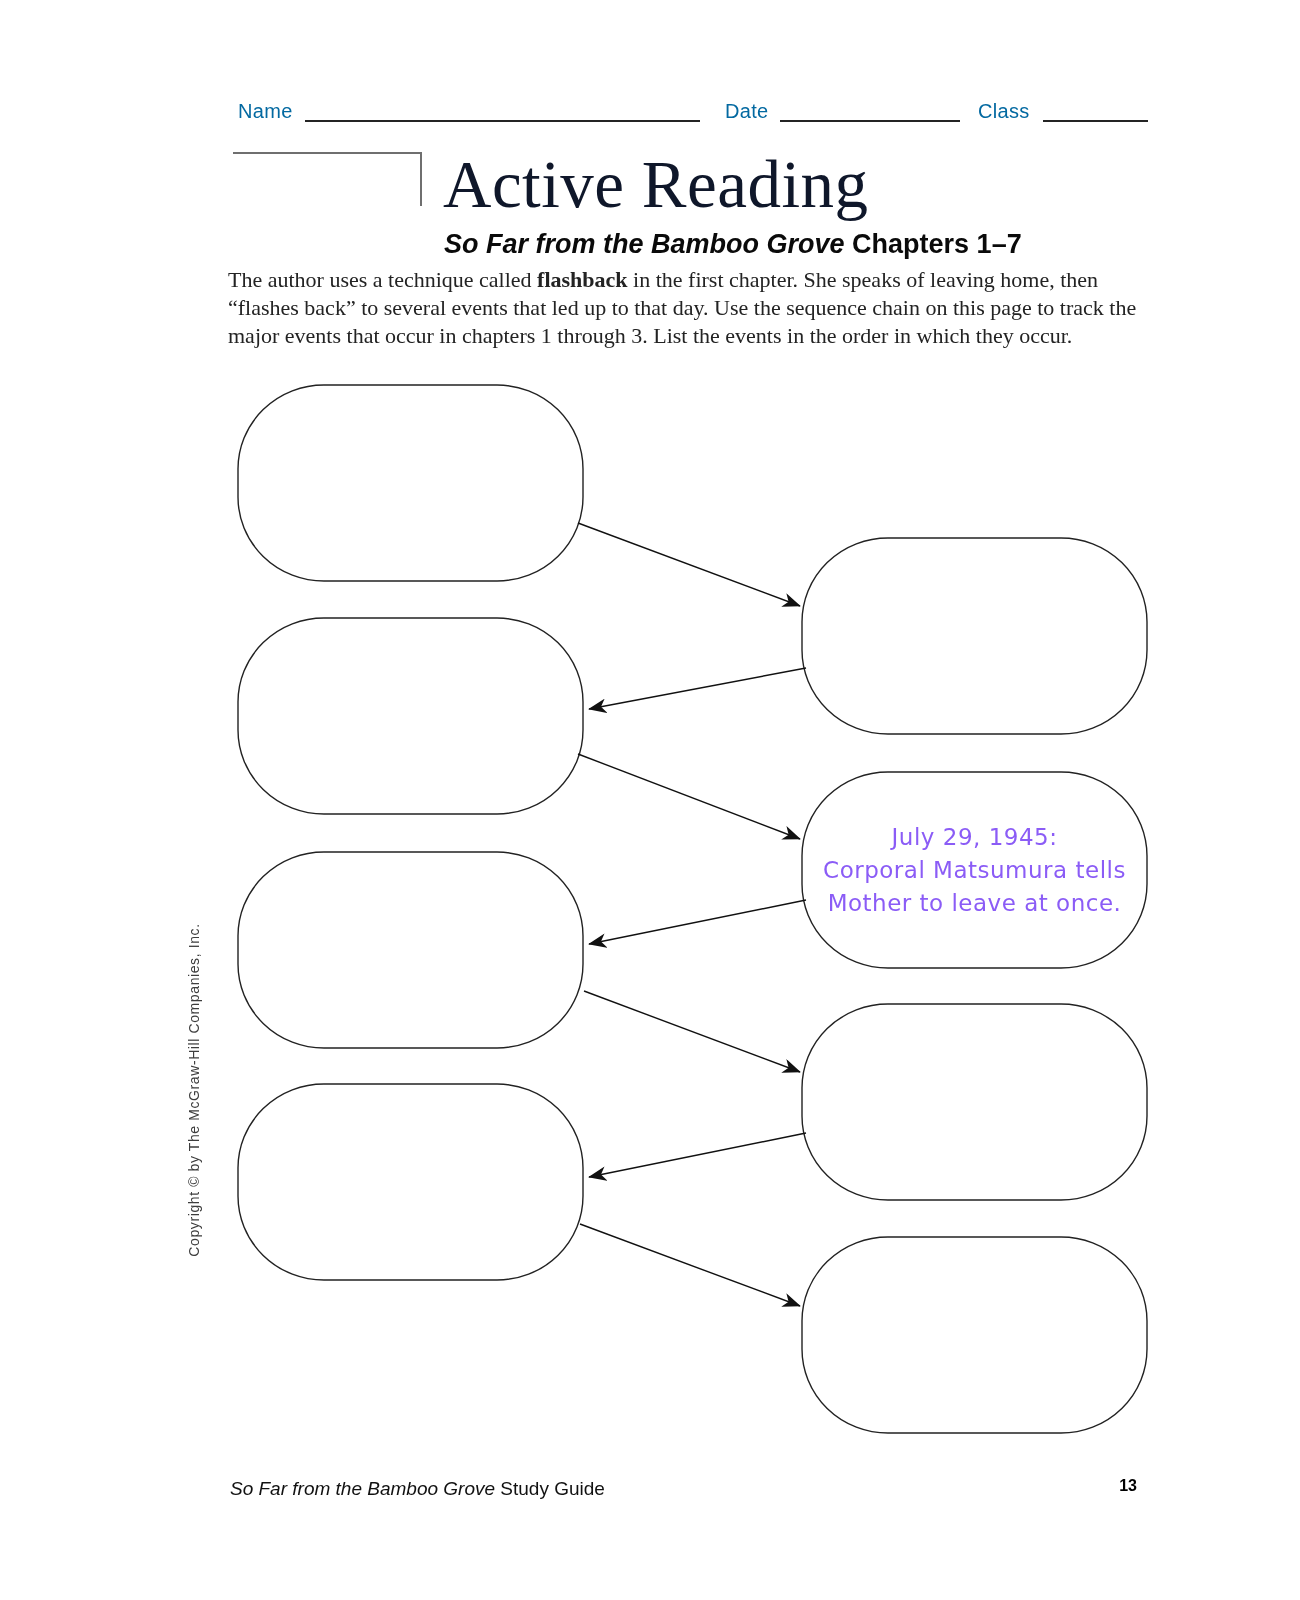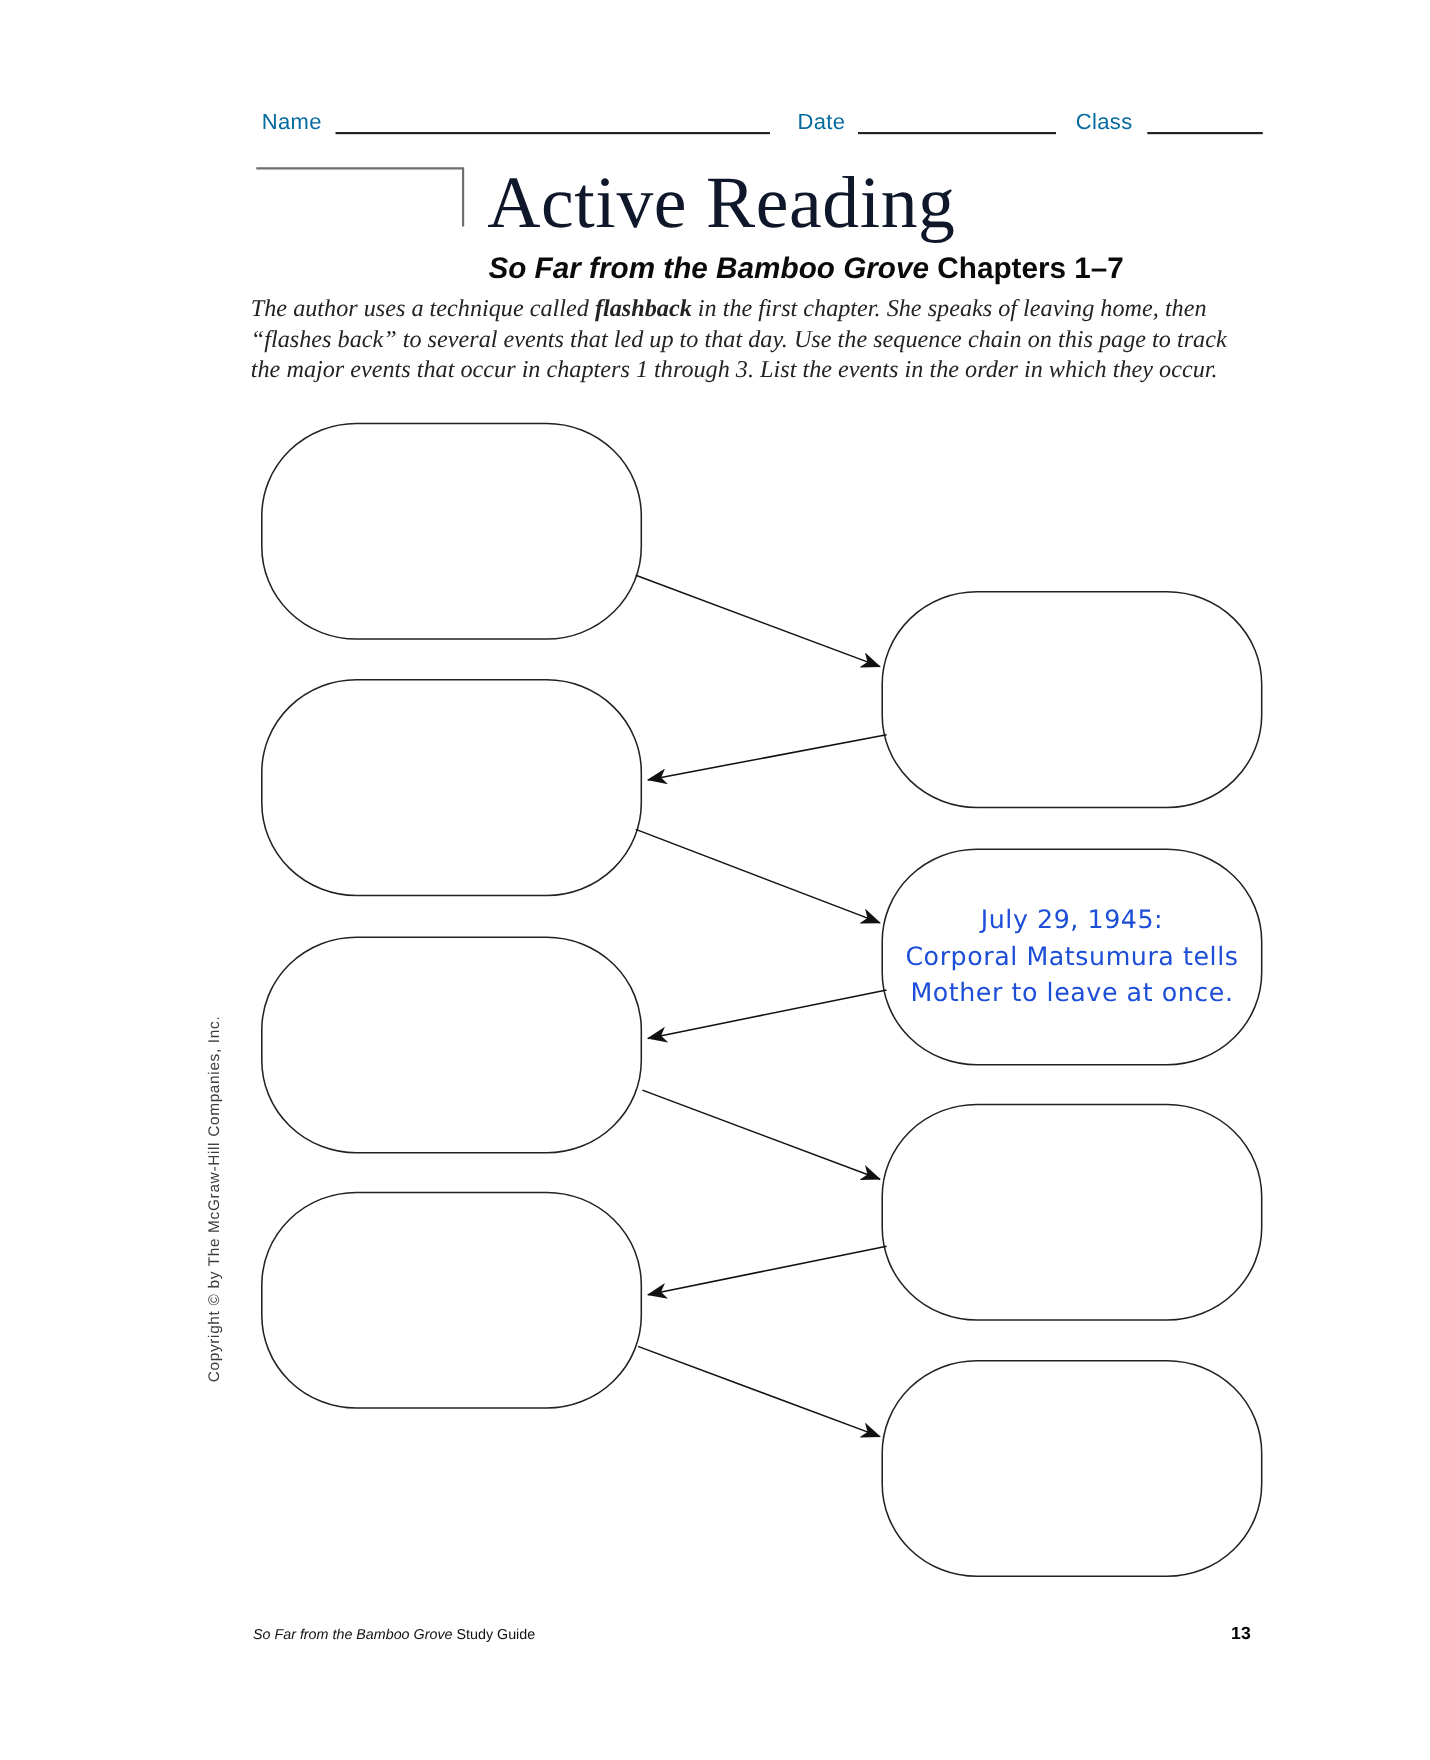--- a/index.html
+++ b/index.html
@@ -6,31 +6,31 @@
   body{width:1300px;height:1600px;position:relative;font-family:"Liberation Sans",sans-serif;color:#1c1c1c;overflow:hidden;}
   .abs{position:absolute;}
   
   .blank-label{font-size:20px;color:#0369a1;letter-spacing:0.3px;}
   .rule{height:2px;background:#242424;}
   
   .page-title{font-family:"Liberation Serif",serif;font-size:67px;color:#0f172a;letter-spacing:0.5px;white-space:nowrap;}
   .subtitle{font-size:27px;font-weight:bold;white-space:nowrap;color:#0a0a0a;}
   .subtitle .book{font-style:italic;}
   
-  .intro{font-family:"Liberation Serif",serif;font-size:22px;line-height:28px;color:#232323;width:915px;font-style:italic;}
+  .intro{font-family:"Liberation Serif",serif;font-size:22px;line-height:28px;color:#232323;width:915px;}
   .intro b{font-weight:bold;}
   
   .node-text{width:345px;height:196px;display:flex;align-items:center;justify-content:center;
              text-align:center;white-space:pre-line;font-family:"DejaVu Sans",sans-serif;
-             font-size:23px;line-height:33px;color:#1d4ed8;letter-spacing:0.5px;}
+             font-size:23px;line-height:33px;color:#8b5cf6;letter-spacing:0.5px;}
   
   .copyright{width:360px;height:16px;font-size:14px;color:#3d3d3d;letter-spacing:0.6px;
              transform:rotate(-90deg);transform-origin:center;text-align:center;white-space:nowrap;}
   
-  .footer{font-size:13px;color:#111;white-space:nowrap;}
+  .footer{font-size:19px;color:#111;white-space:nowrap;}
   .footer .book{font-style:italic;}
   .page-num{font-size:16px;font-weight:bold;color:#000;text-align:right;width:40px;}
   svg{display:block;}
 </style>
 </head>
 <body>
 
 <svg class="abs" style="left:0;top:0;" width="1300" height="1600" viewBox="0 0 1300 1600">
   <defs>
     <marker id="ah" viewBox="0 0 10 8" refX="9.5" refY="4" markerWidth="13" markerHeight="10.4" orient="auto">

